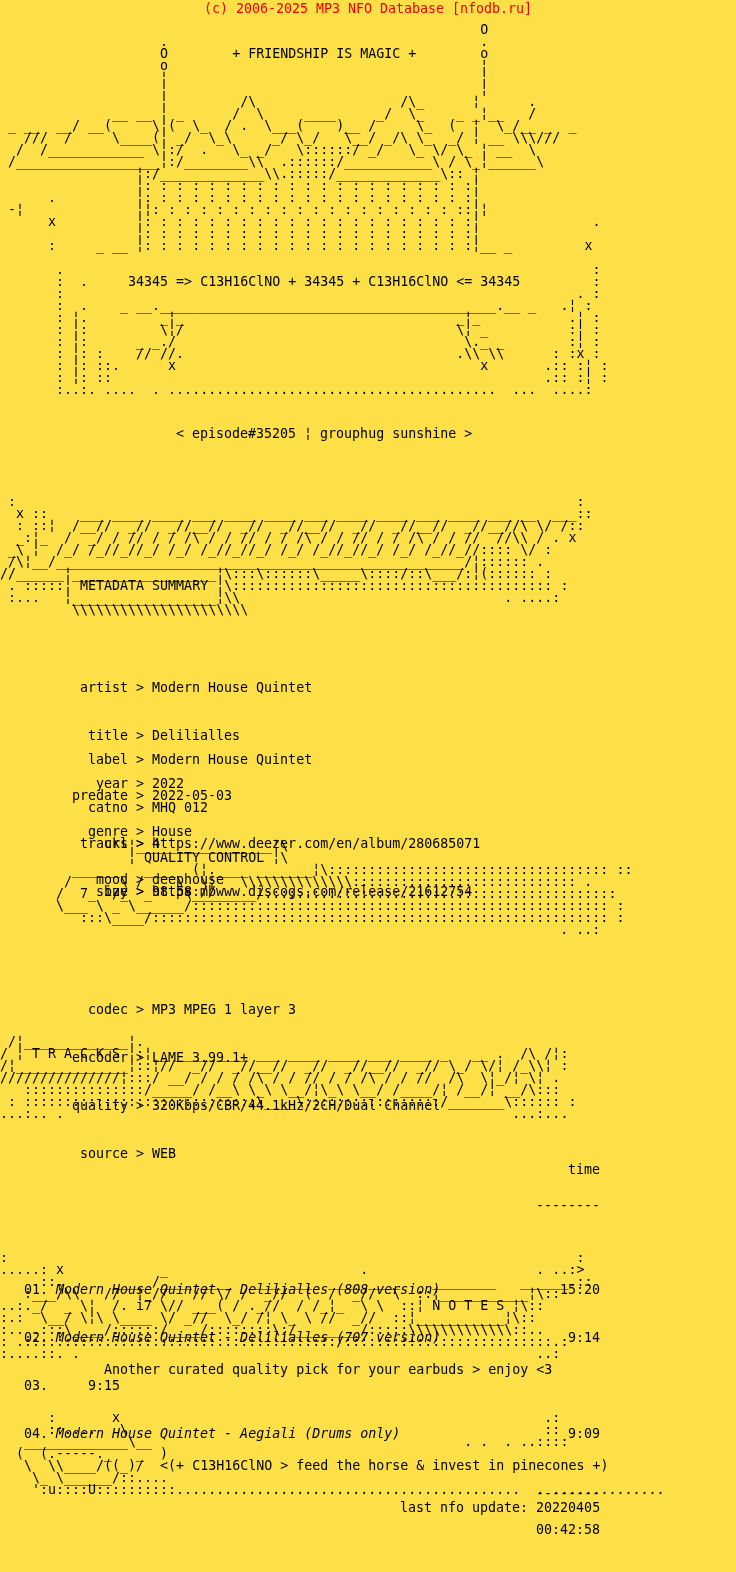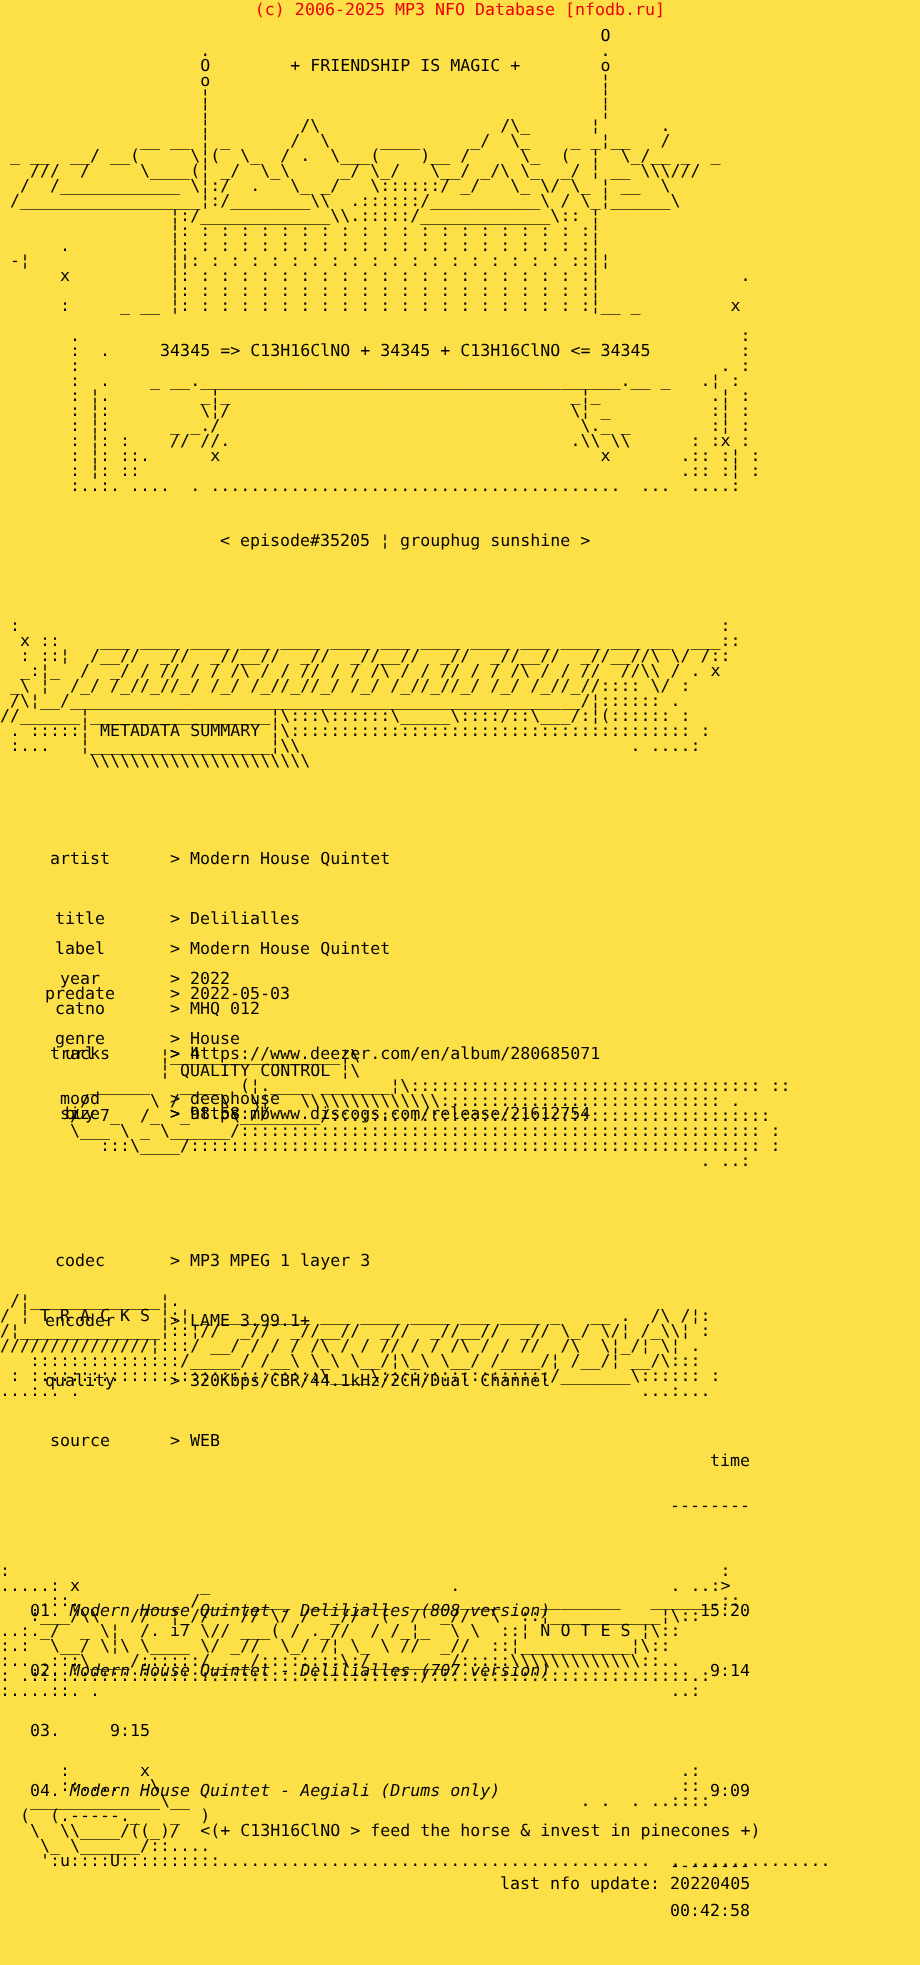--- a/index.html
+++ b/index.html
@@ -26,21 +26,21 @@
   .site-header{
     position:absolute;
     top:3px;
     left:0;
     width:100%;
     text-align:center;
   }
   .line{position:absolute;}
   .kv-group{position:absolute;left:0;}
   .kv{display:block;}
-  .k{display:inline-block;width:128px;text-align:center;white-space:pre;}
+  .k{display:inline-block;width:128px;text-align:right;white-space:pre;}
   .sep{white-space:pre;}
   .v{white-space:pre;}
   .tracks{position:absolute;left:24px;top:1140px;width:576px;}
   .tr-right{text-align:right;}
   .trow{display:flex;}
   .tnum{width:32px;}
   .ttitle{flex:1;font-style:italic;}
   .ttime{width:64px;text-align:right;}
 </style>
 </head>
@@ -186,20 +186,21 @@
   <pre class="art mono" style="top:1252px;">:                                                                       :
 .....: x            _                        .                     . ..:&gt;
     .::.      ____ /____ ____  ____ ___  ____ ____    ________   ______.::
    :___/\\   //  ¦_//   // \/ /  _//  (  /  _//  \  ::¦___________¦\::
 ..:._/  _ \¦  /. i7 \// ___( / ._//  / /_¦_  \ \  ::¦ N O T E S ¦\::
 :.:  \__/ \¦\ \____ \/ _//  \_/ /¦ \_ \ //  _//  ::¦___________¦\::
 :.. .:::\____/::::::/____/::::::::\:/________/:::::\\\\\\\\\\\\\::..
 : .:::::::::::::::::::::::::::::::::::::::/::::::::::::::::::::::::::.:
 :....::. .                                                         ..:</pre>
 
+  <div class="line mono" style="top:1364px;left:104px;">Another curated quality pick for your earbuds &gt; enjoy &lt;3</div>
 
   <pre class="art mono" style="top:1412px;">      :       x                                                     .:
       ::....   \                                                    ::
    _____________\__                                       . .  . ..::::
   (  (.-----._   _  )
    \  \\____/((_)/  &lt;(+ C13H16ClNO &gt; feed the horse &amp; invest in pinecones +)
     \_ \______/::....
     ':u::::U::::::::::...........................................  . ..............</pre>
 
   <div class="line mono" style="top:1502px;left:400px;">last nfo update: 20220405</div>

